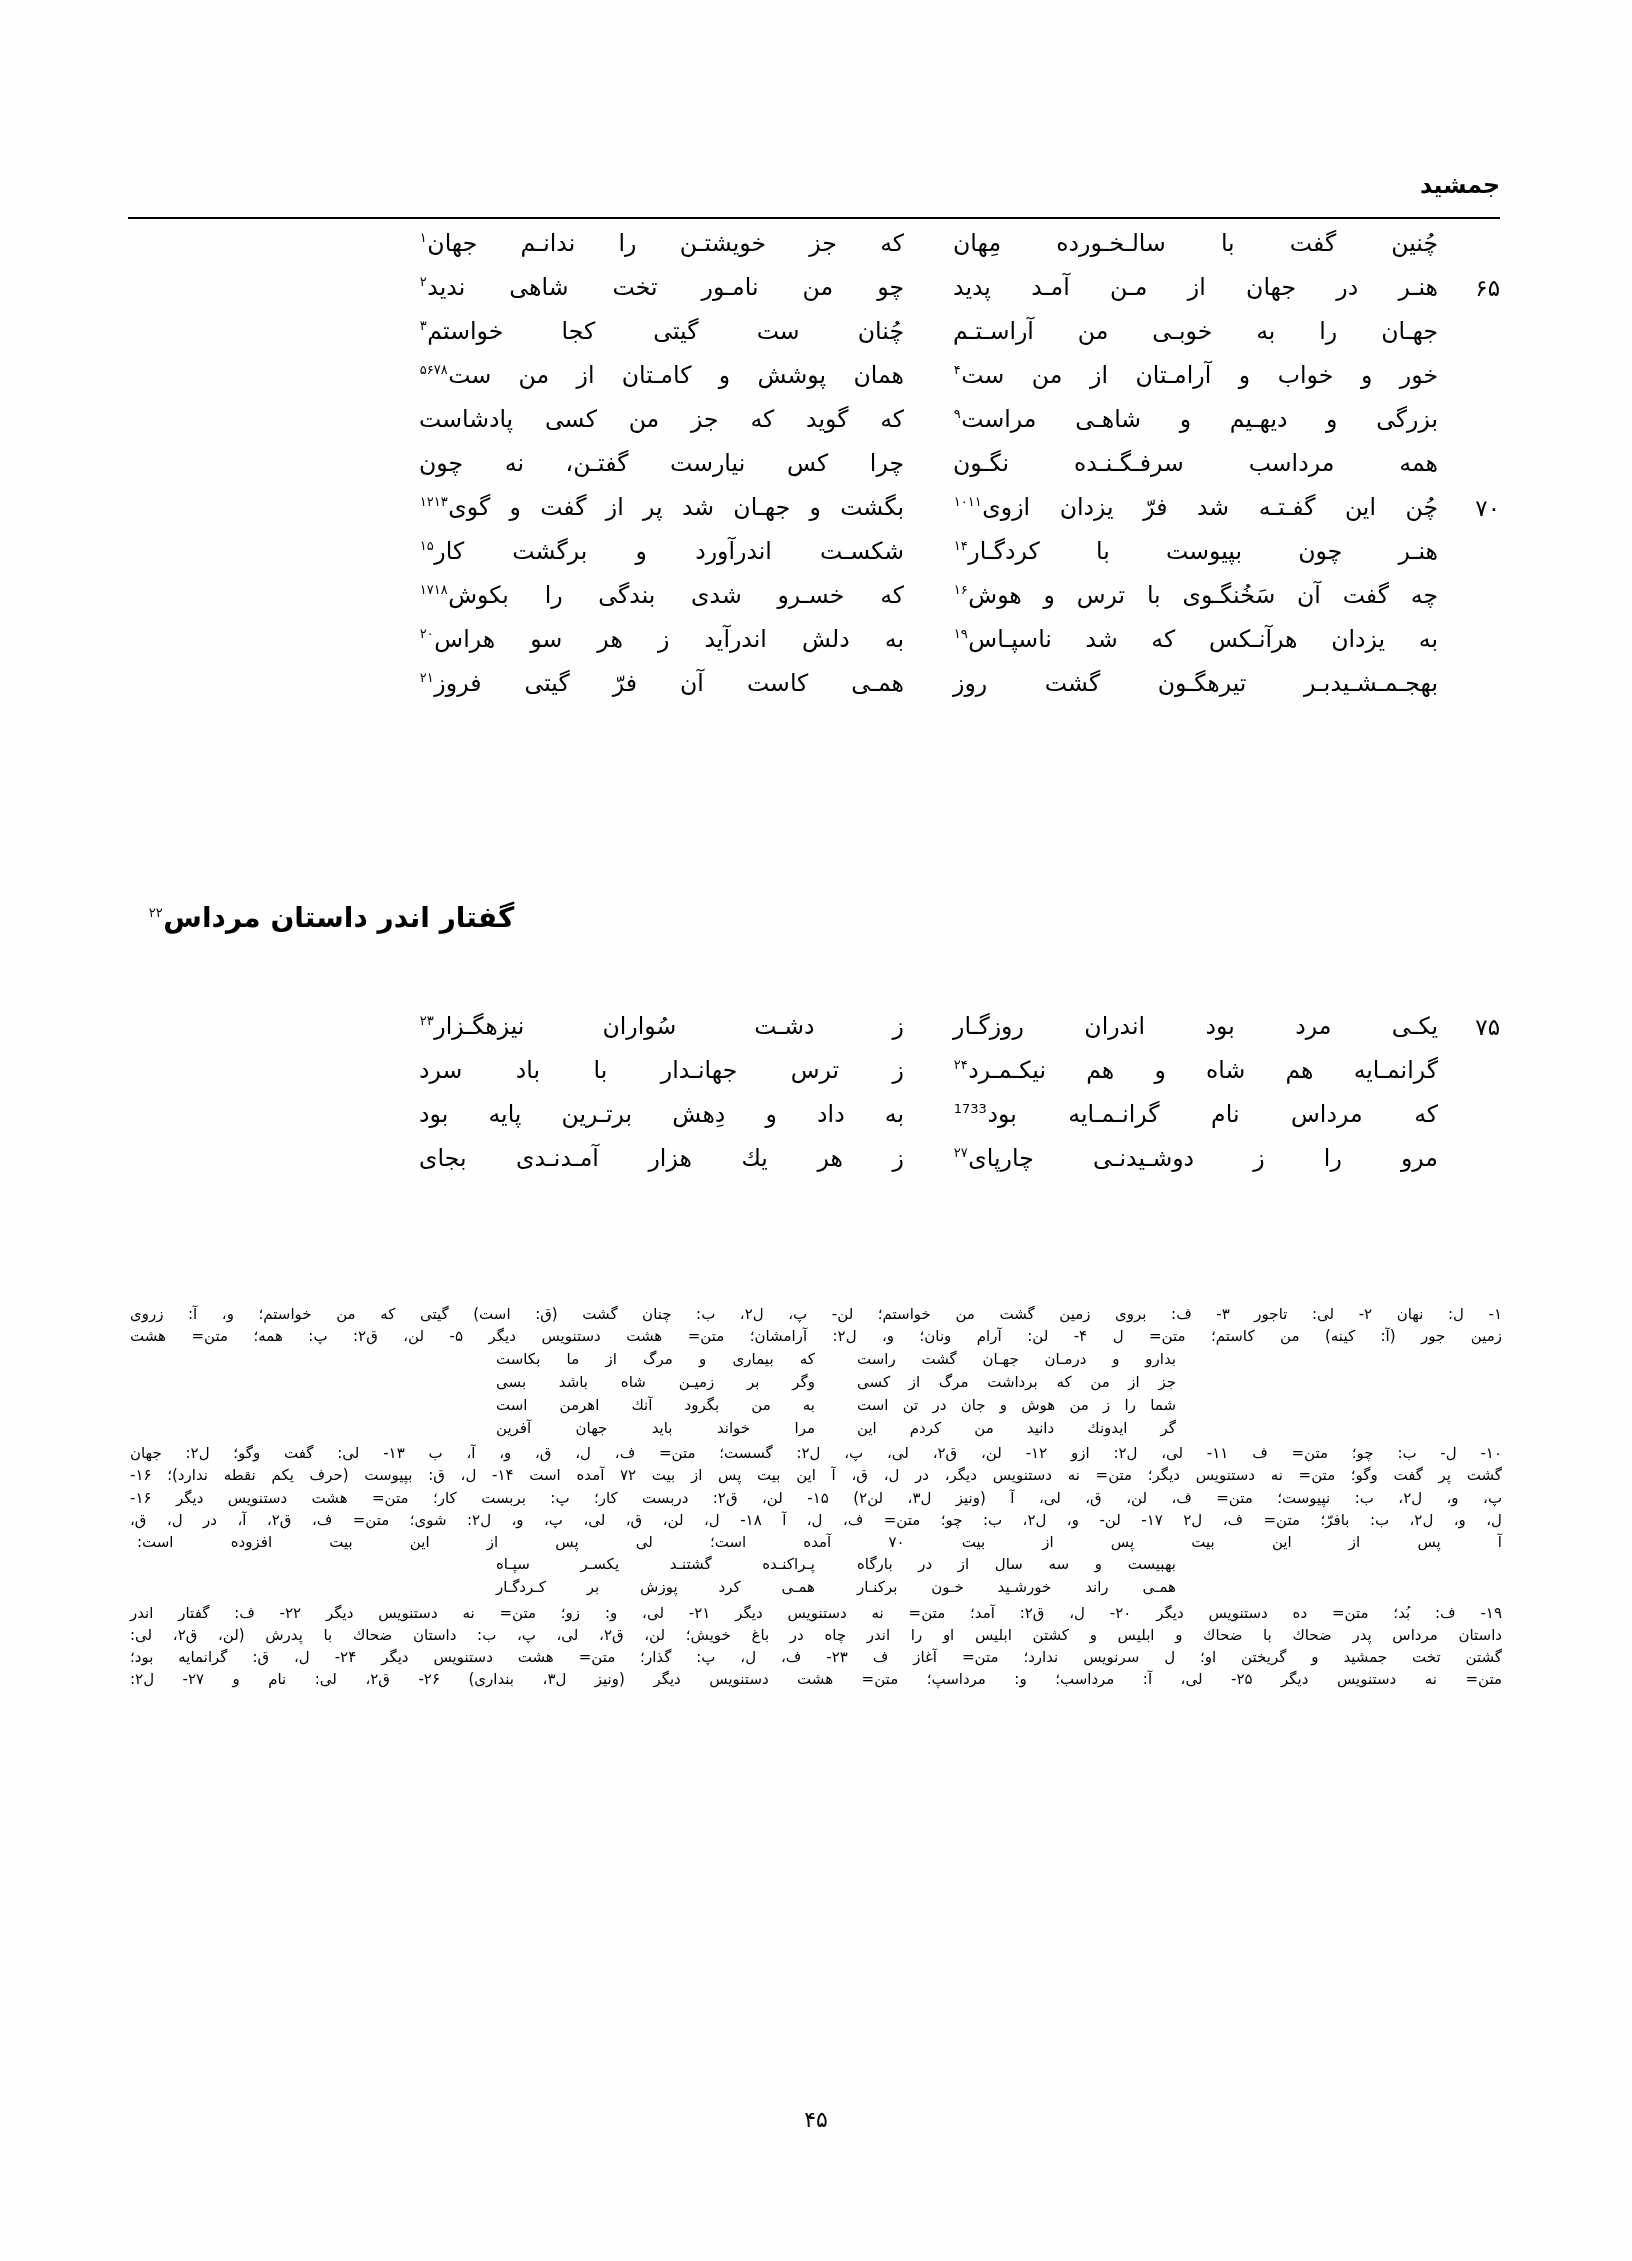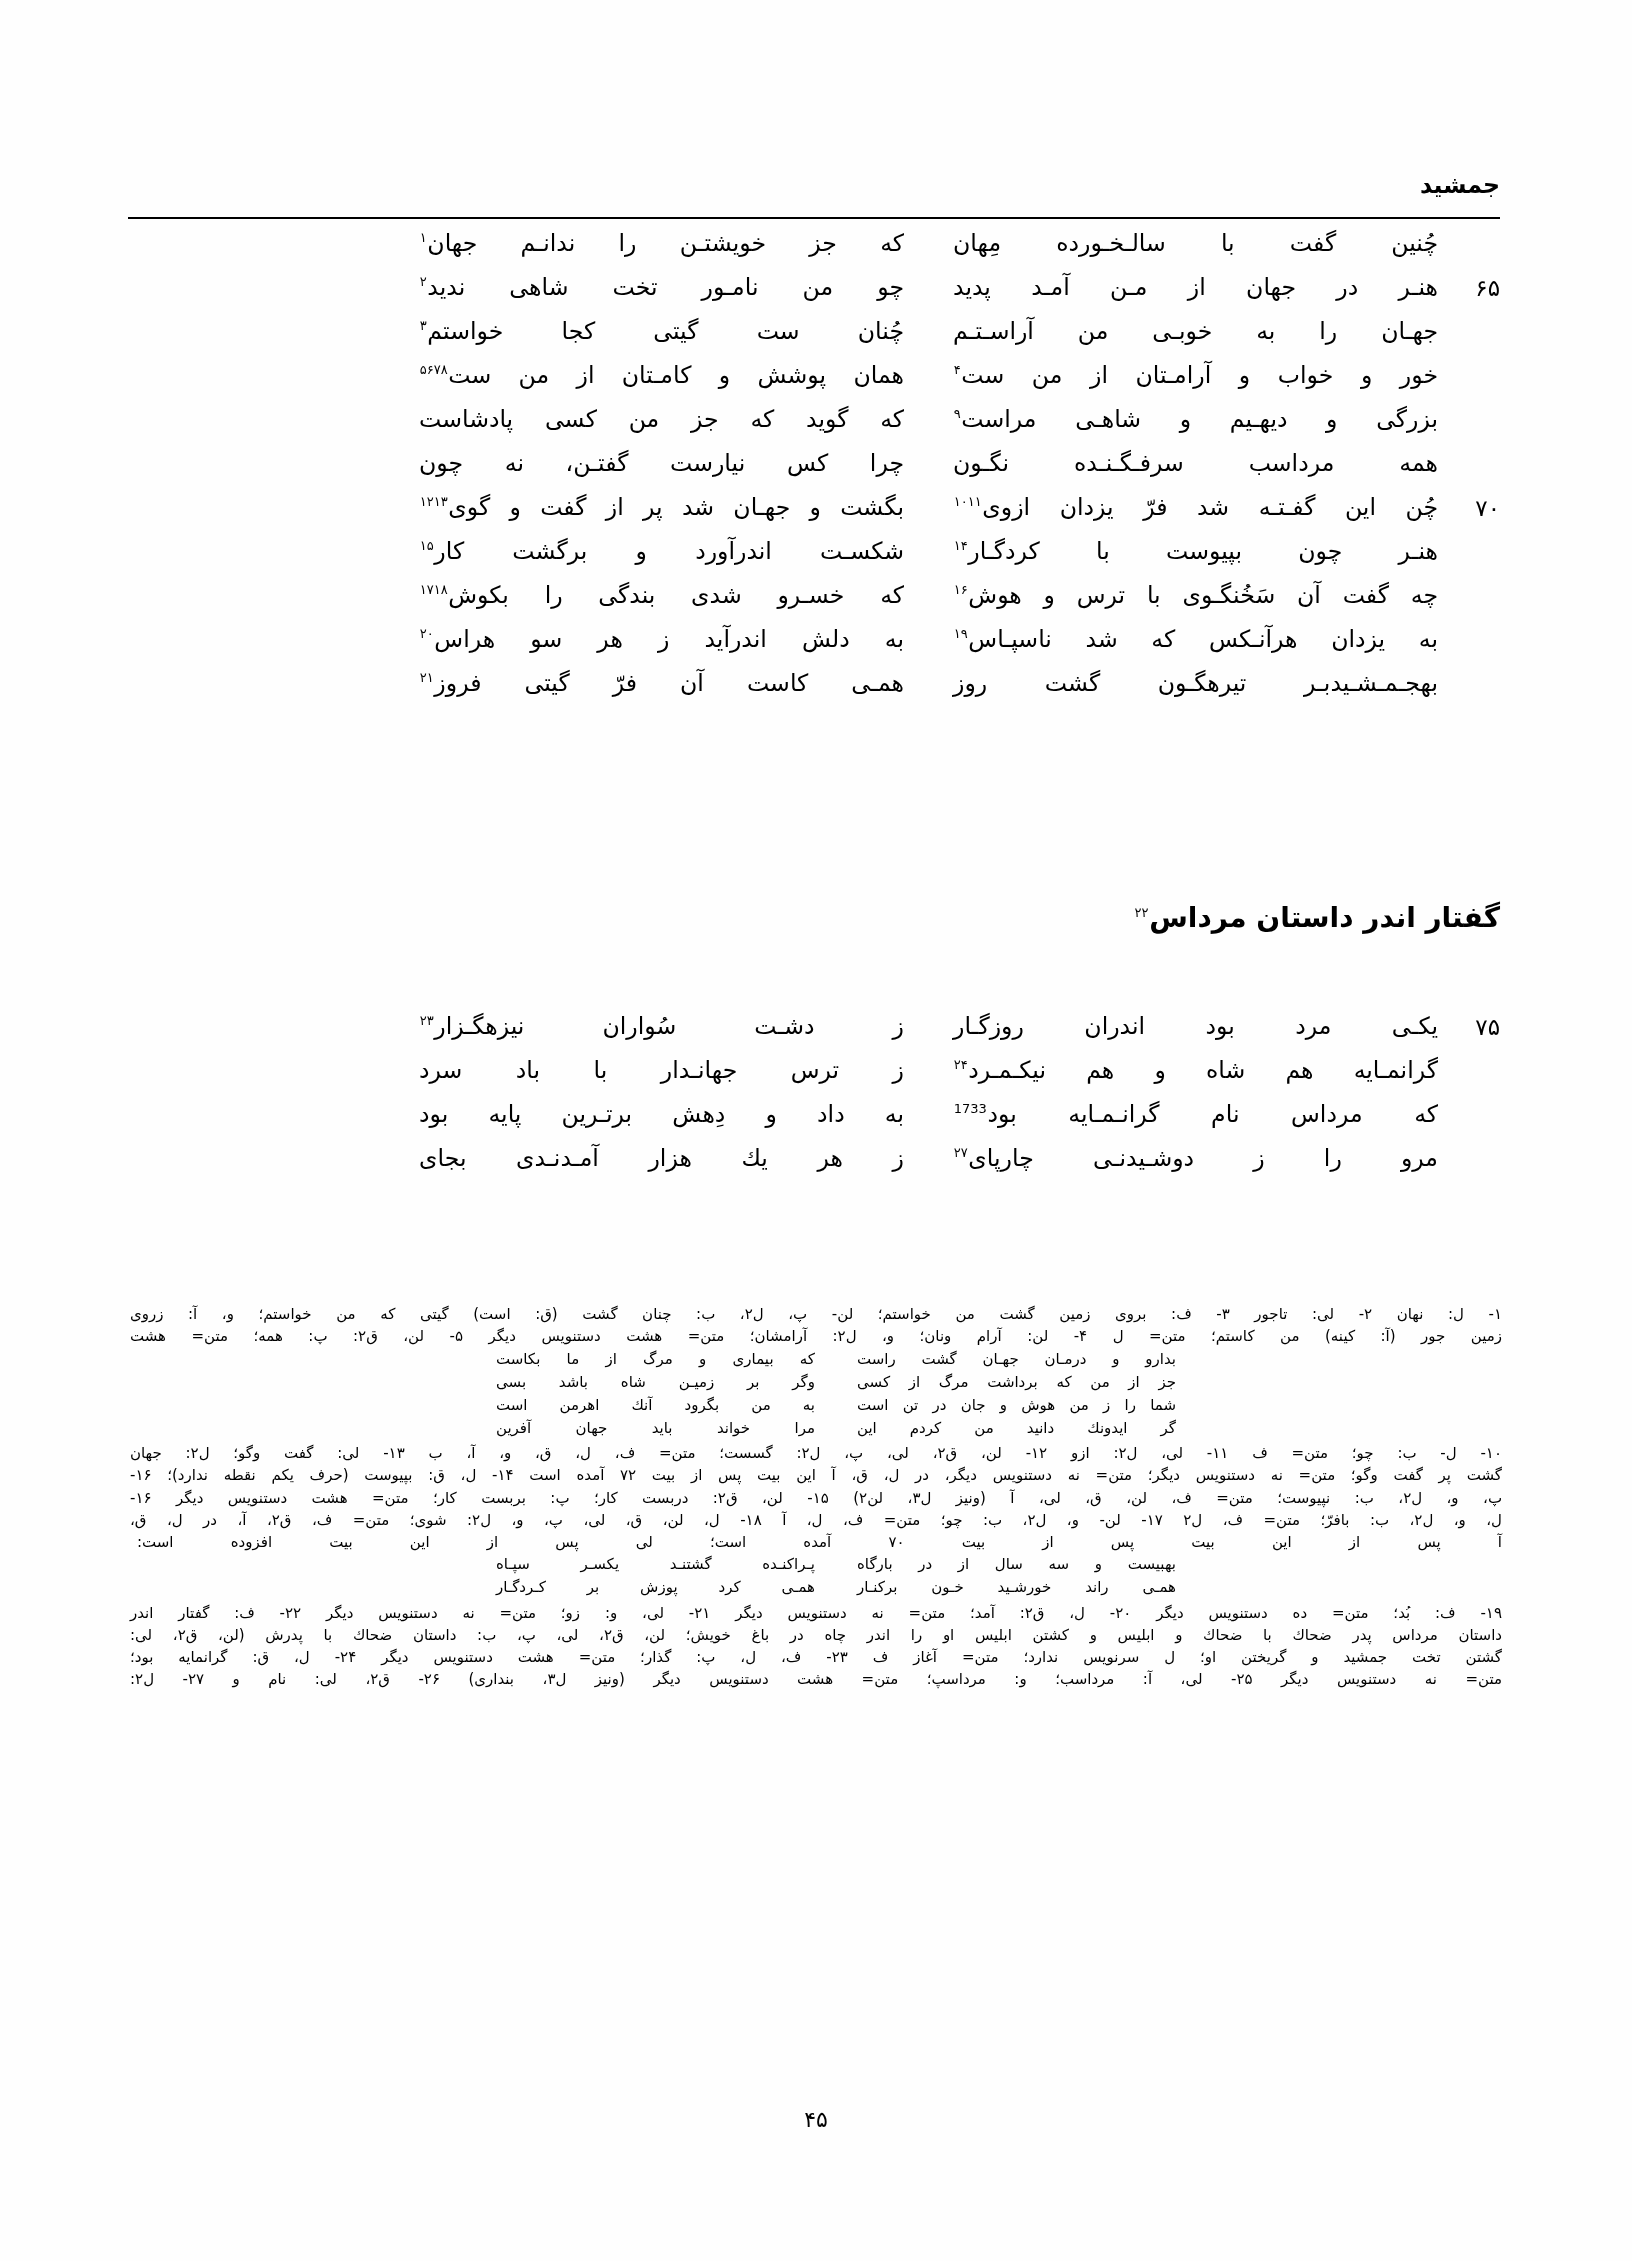--- a/index.html
+++ b/index.html
@@ -98,21 +98,21 @@
     line-height: 0;
     margin: 0 0.7px;
     font-weight: normal;
   }
 
   
   .section-heading {
     position: absolute;
     right: 132px;
     left: 148px;
-    text-align: right;
+    text-align: left;
     font-size: 28px;
     font-weight: bold;
   }
 
   
   .footnotes {
     position: absolute;
     right: 130px;
     left: 130px;
     font-size: 15px;

